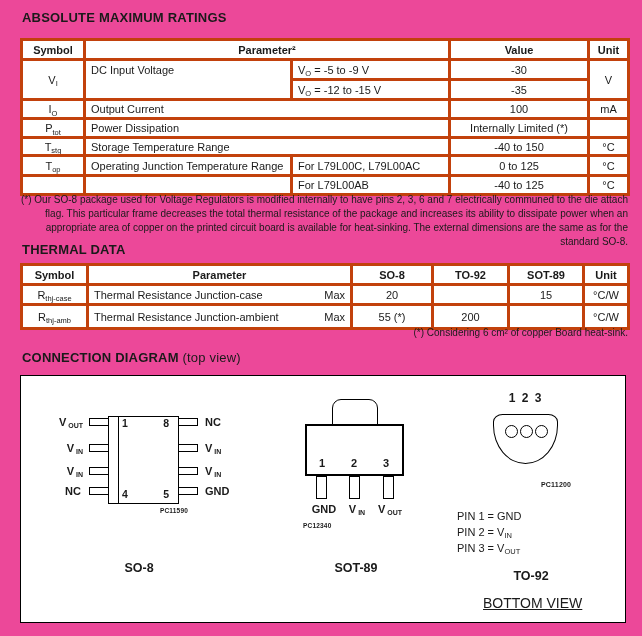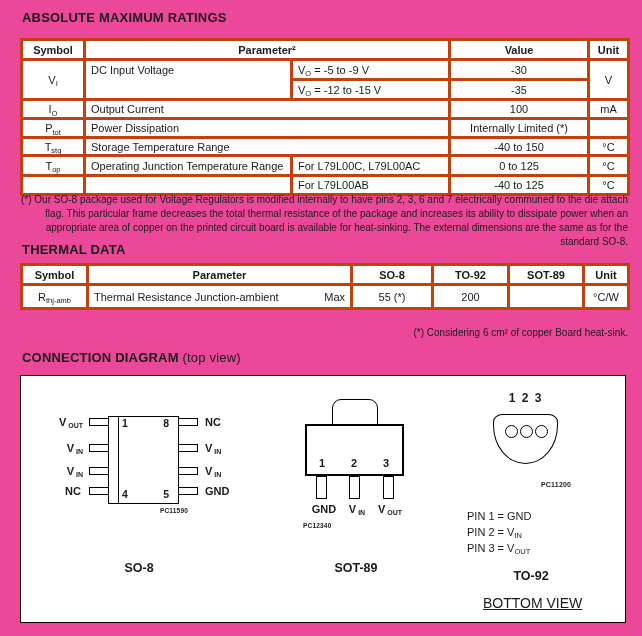--- a/index.html
+++ b/index.html
@@ -119,20 +119,33 @@
     </colgroup>
     <tbody>
         <tr style="height:20px;">
       <th>Symbol</th>
       <th>Parameter</th>
       <th>SO-8</th>
       <th>TO-92</th>
       <th>SOT-89</th>
       <th>Unit</th>
     </tr>
+    <tr style="height:20px;">
+      <td class="c"><span>R</span><span class="sb">thj-case</span></td>
+      <td>
+            <div class="spread">
+              <span>Thermal Resistance Junction-case</span>
+              <span>Max</span>
+            </div>
+          </td>
+      <td class="c">20</td>
+      <td class="c"></td>
+      <td class="c">15</td>
+      <td class="c">°C/W</td>
+    </tr>
     <tr style="height:24px;">
       <td class="c"><span>R</span><span class="sb">thj-amb</span></td>
       <td>
             <div class="spread">
               <span>Thermal Resistance Junction-ambient</span>
               <span>Max</span>
             </div>
           </td>
       <td class="c">55 (*)</td>
       <td class="c">200</td>
@@ -200,21 +213,21 @@
     <div class="dg pkglbl" style="left:303px;top:185px;width:64px;">SOT-89</div>
 
     <div class="dg" style="left:483px;top:15px;width:42px;text-align:center;font-size:12px;font-weight:bold;word-spacing:3px;">1 2 3</div>
     <div class="dg" style="left:472px;top:38px;width:65px;height:50px;border:1.5px solid #000;box-sizing:border-box;border-radius:10px 10px 52% 52% / 8px 8px 80% 80%;"></div>
     <div class="circ" style="left:484px;top:49px;"></div>
     <div class="circ" style="left:499px;top:49px;"></div>
     <div class="circ" style="left:514px;top:49px;"></div>
 
     <div class="dg code" style="left:520px;top:105px;font-size:7px;">PC11200</div>
 
-    <div class="dg pindefs" style="left:446px;top:133px;">
+    <div class="dg pindefs" style="left:436px;top:133px;">
       <div><span>PIN 1 = GND</span><span class="sb"></span></div>
       <div><span>PIN 2 = V</span><span class="sb">IN</span></div>
       <div><span>PIN 3 = V</span><span class="sb">OUT</span></div>
     </div>
 
     <div class="dg pkglbl" style="left:488px;top:193px;width:44px;">TO-92</div>
     <div class="dg" style="left:462px;top:219px;width:110px;text-align:left;font-size:14px;text-decoration:underline;">BOTTOM VIEW</div>
 
   </div>
 </div>

